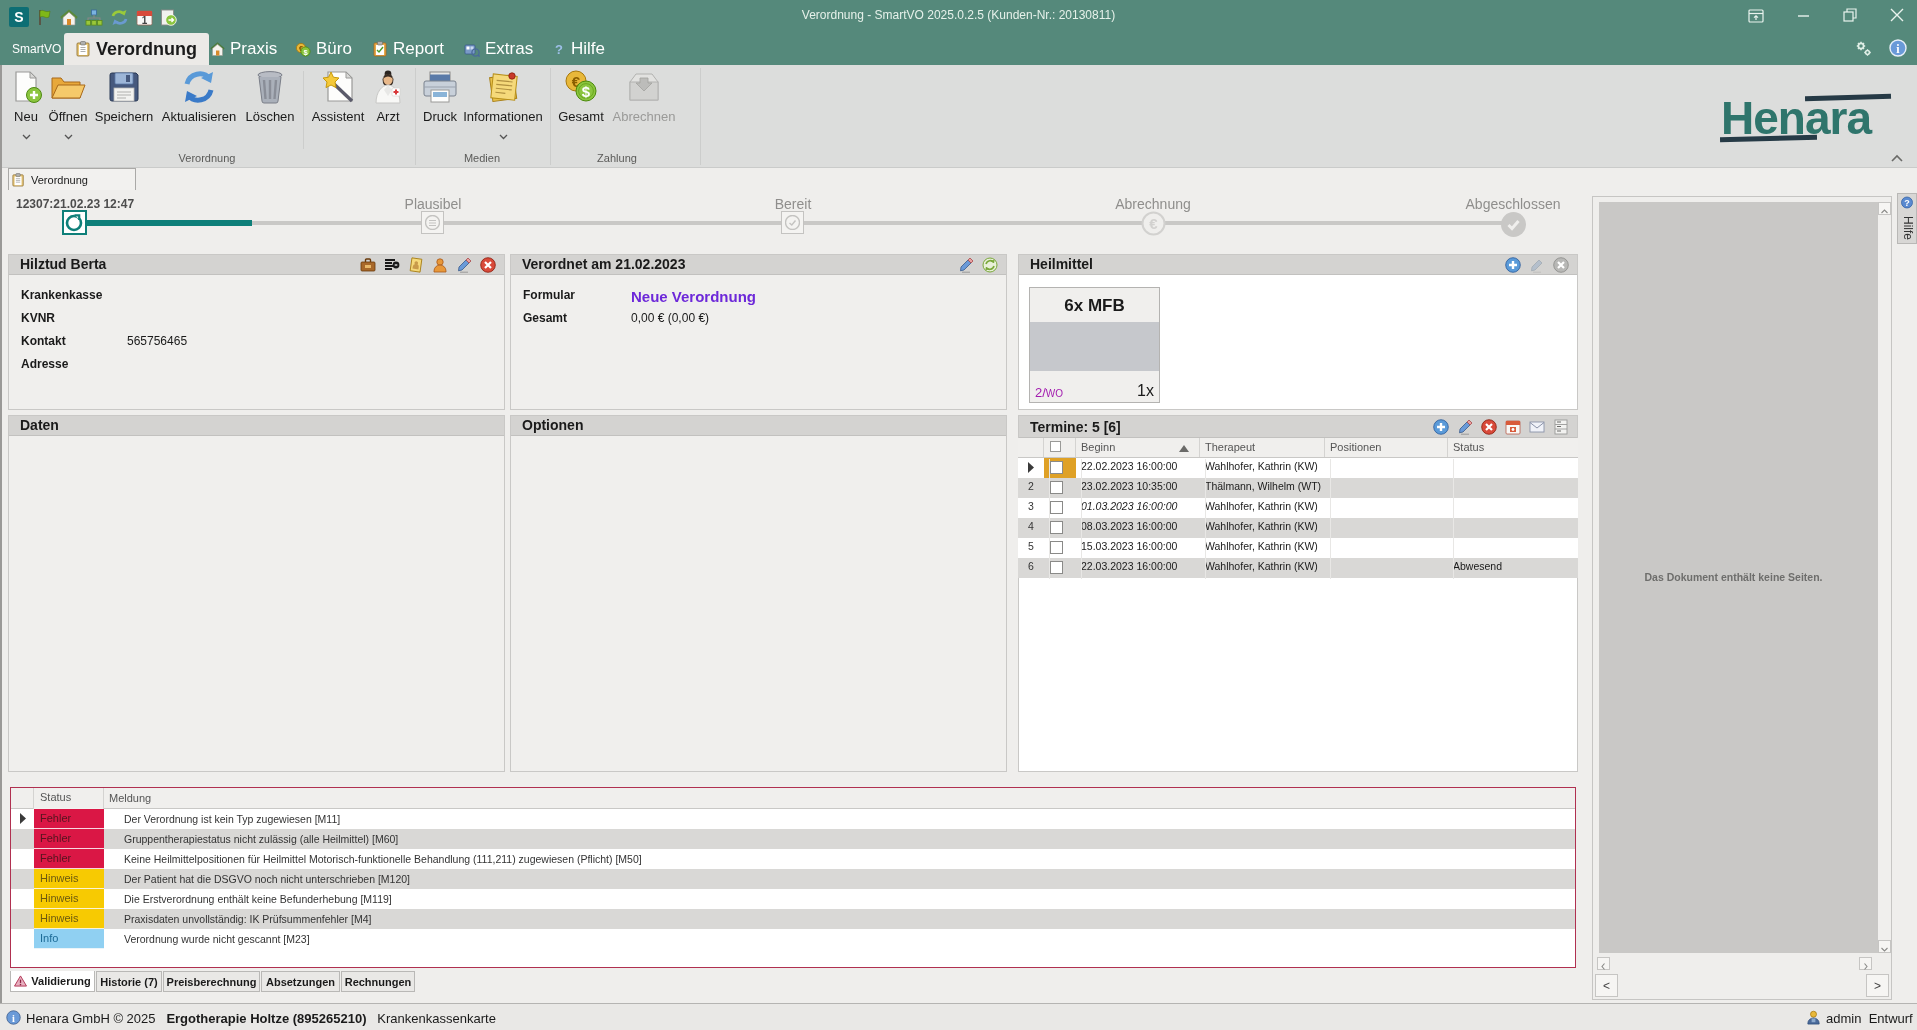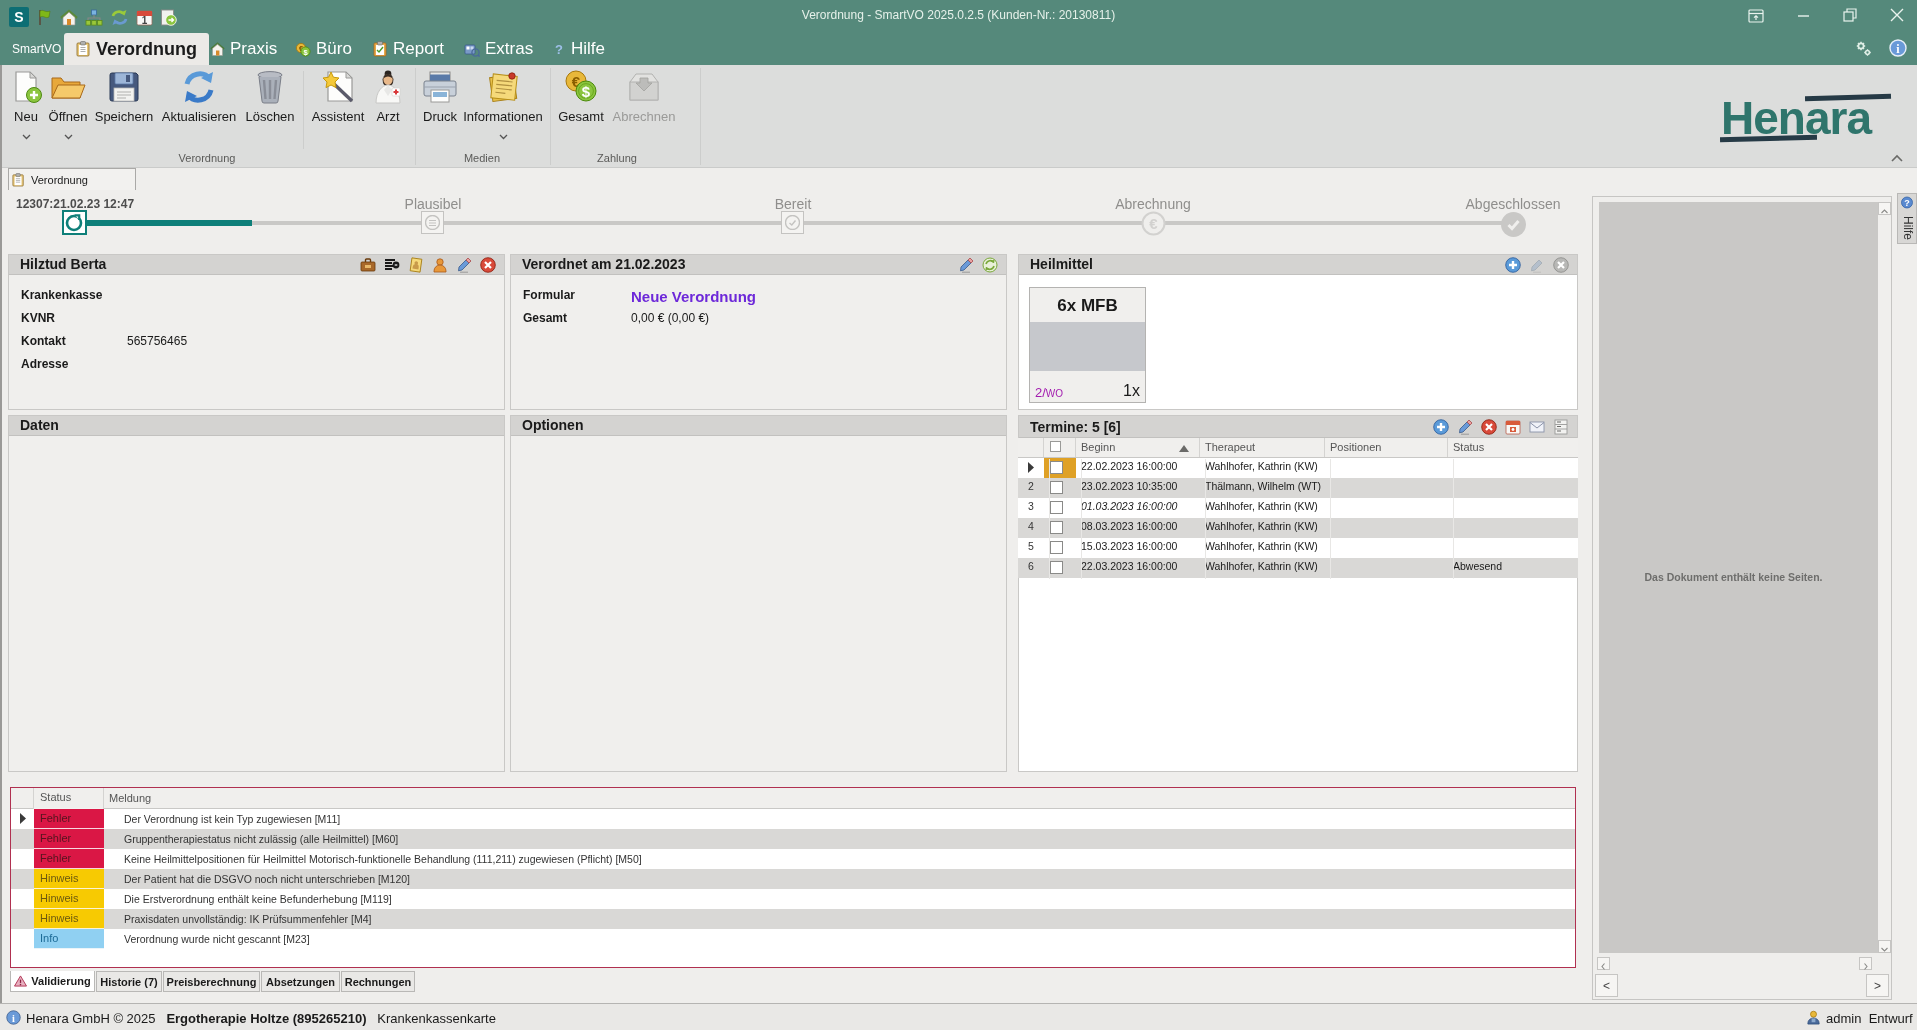--- a/index.html
+++ b/index.html
@@ -465,21 +465,21 @@
         <svg width="16" height="16" viewBox="0 0 16 16" opacity="0.55">
             <path d="M3 10 L10 3 L13 6 L6 13 L2.5 13.8 Z" fill="#9ab0c8" stroke="#7a8a9a" stroke-width="0.8"></path>
             <path d="M4 15.2 h8" stroke="#b0b0ae" stroke-width="1"></path>
           </svg>
         <svg width="16" height="16" viewBox="0 0 16 16">
             <circle cx="8" cy="8" r="7.3" fill="#b8b8b6" stroke="#8a8a88" stroke-width="0.8"></circle>
             <path d="M5 5 L11 11 M11 5 L5 11" stroke="#fff" stroke-width="2.2"></path>
           </svg>
       </div>
     </div>
-    <div style="position:absolute; left:10px; top:32px; width:117px; height:116px; border:1px solid #b4b3b1; background:#f0efed;">
+    <div style="position:absolute; left:10px; top:32px; width:131px; height:116px; border:1px solid #b4b3b1; background:#f0efed;">
       <div style="position:absolute;top:0;left:0;width:100%;height:34px;text-align:center;"><span style="font-size:17px;font-weight:bold;color:#1a1a1a;line-height:36px;">6x MFB</span></div>
       <div style="position:absolute;top:34px;left:0;width:100%;height:49px;background:#c6c8cc;"></div>
       <div style="position:absolute;bottom:2px;left:5px;font-size:13px;color:#a21caf;">2/<span style="font-size:10px;">WO</span></div>
       <div style="position:absolute;bottom:2px;right:5px;font-size:16px;color:#1a1a1a;">1x</div>
     </div>
   </div>
 
   <div class="panel" style="left:1018px; top:415px; width:560px; height:357px; background:#fff;">
     <div class="phead" style="height:22px;">
       <div class="ptitle" style="top:3px;">Termine: 5 [6]</div>

